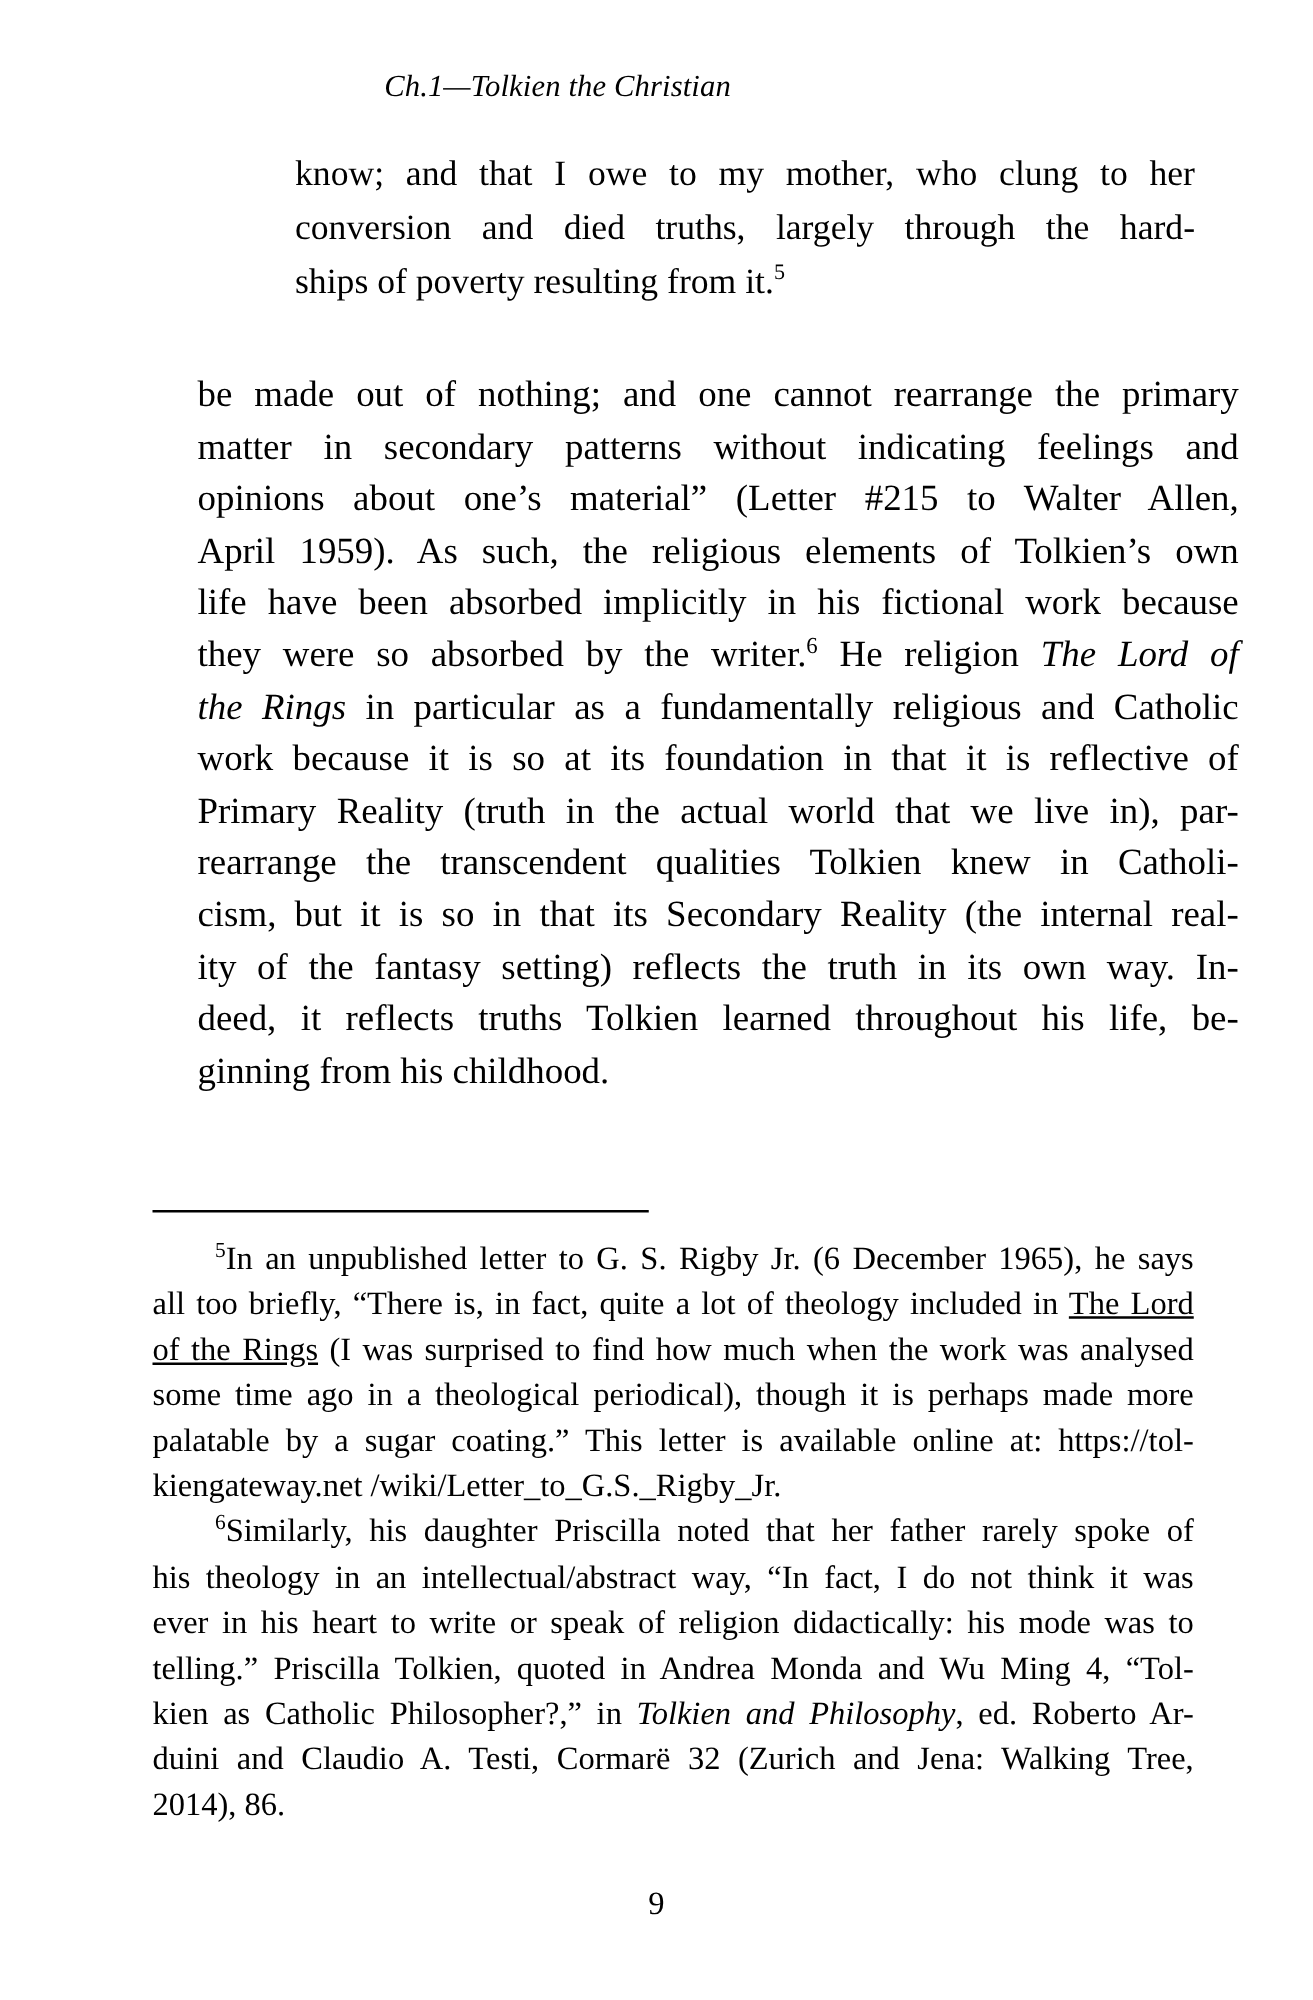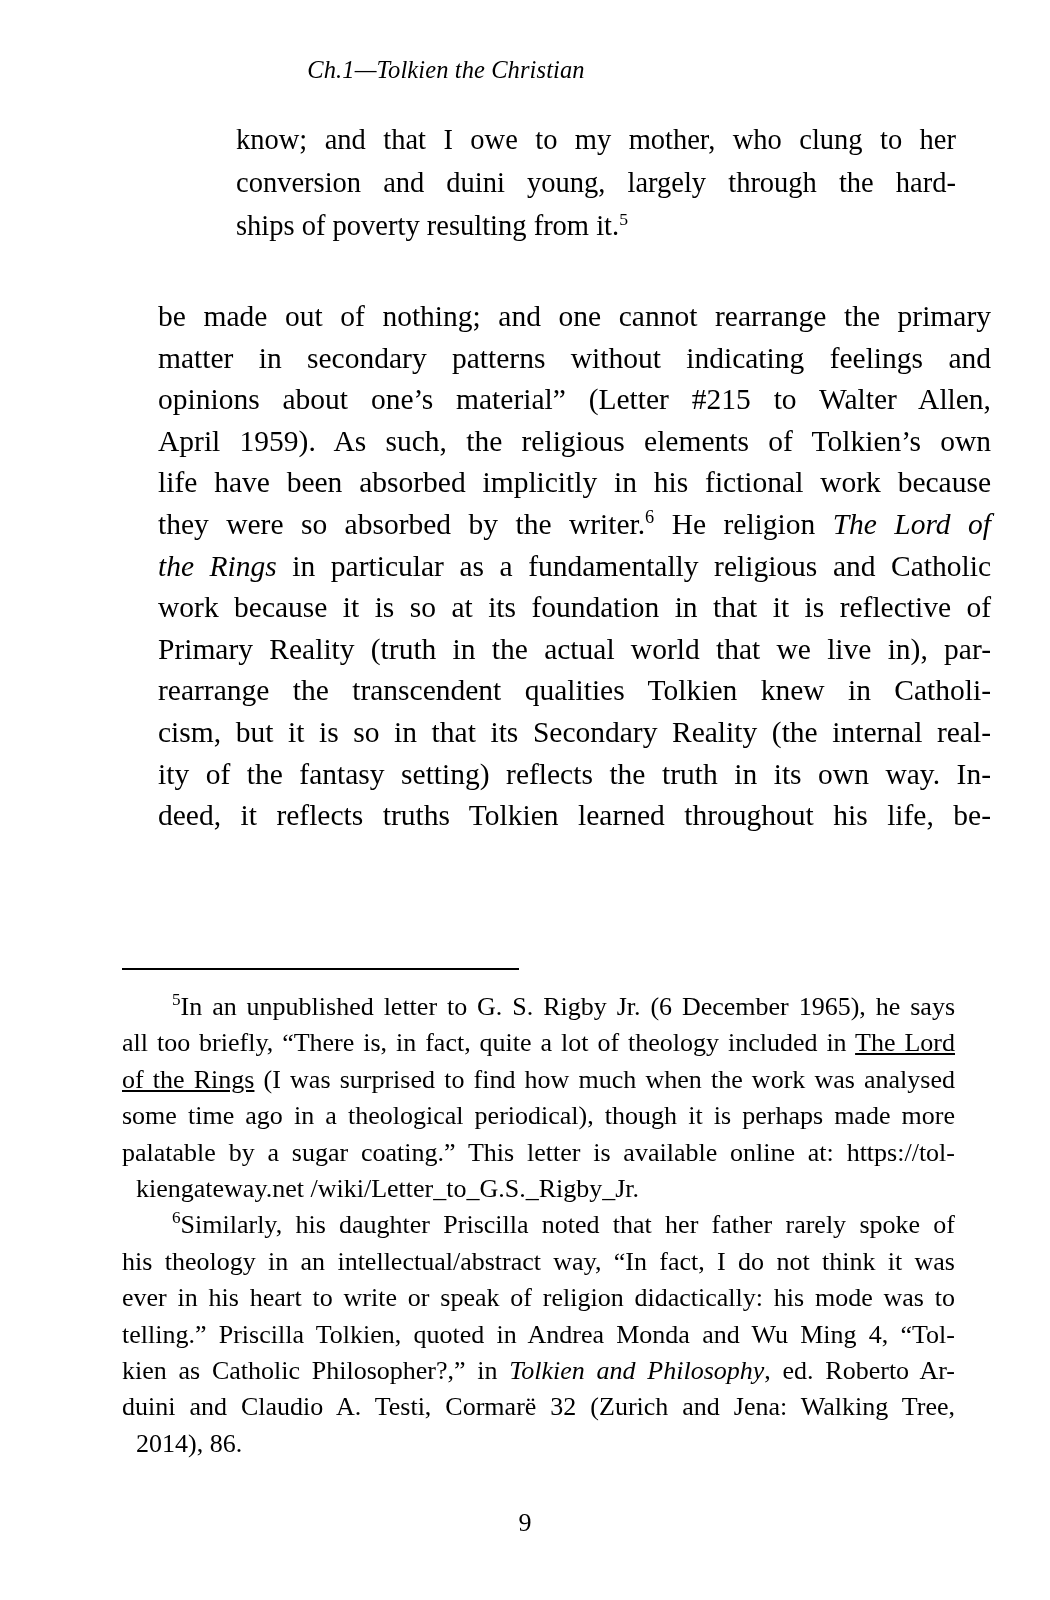--- a/index.html
+++ b/index.html
@@ -119,21 +119,20 @@
     display: block;
     text-align: justify;
     text-align-last: justify;
     white-space: nowrap;
   }
   .footnote .fl-last {
     display: block;
     text-align: right;
     text-align-last: left;
     white-space: nowrap;
-    margin-left: 14px;
   }
   .fn-indent { display: inline-block; width: 50px; }
   .fn-marker {
     font-size: 0.66em;
     vertical-align: super;
     line-height: 0;
   }
 
   
   .folio {
@@ -149,38 +148,39 @@
 <body>
 
 <div class="page">
 
   <div class="running-head">Ch.1—Tolkien the Christian</div>
 
   <div class="column">
 
     <div class="blockquote">
       <span class="ln">know; and that I owe to my mother, who clung to her</span>
-      <span class="ln">conversion and duini young, largely through the hard-</span>
+      <span class="ln">conversion and died truths, largely through the hard-</span>
       <span class="ln-last"><span>ships of poverty resulting from it.</span><sup class="fn">5</sup></span>
     </div>
 
     <div class="body-para">
       <span class="ln">be made out of nothing; and one cannot rearrange the primary</span>
       <span class="ln">matter in secondary patterns without indicating feelings and</span>
       <span class="ln">opinions about one’s material” (Letter #215 to Walter Allen,</span>
       <span class="ln">April 1959). As such, the religious elements of Tolkien’s own</span>
       <span class="ln">life have been absorbed implicitly in his fictional work because</span>
       <span class="ln"><span>they were so absorbed by the writer.</span><sup class="fn">6</sup><span> He religion </span><i>The Lord of</i></span>
       <span class="ln"><i>the Rings</i><span> in particular as a fundamentally religious and Catholic</span></span>
       <span class="ln">work because it is so at its foundation in that it is reflective of</span>
       <span class="ln">Primary Reality (truth in the actual world that we live in), par-</span>
       <span class="ln">rearrange the transcendent qualities Tolkien knew in Catholi-</span>
       <span class="ln">cism, but it is so in that its Secondary Reality (the internal real-</span>
       <span class="ln">ity of the fantasy setting) reflects the truth in its own way. In-</span>
       <span class="ln">deed, it reflects truths Tolkien learned throughout his life, be-</span>
+      <span class="ln-last">ginning from his childhood.</span>
     </div>
 
   </div>
 
   <div class="footnote-rule"></div>
 
   <div class="footnotes">
 
     <p class="footnote">
       <span class="fl"><span class="fn-indent"></span><span class="fn-marker">5</span><span>In an unpublished letter to G. S. Rigby Jr. (6 December 1965), he says</span></span>

